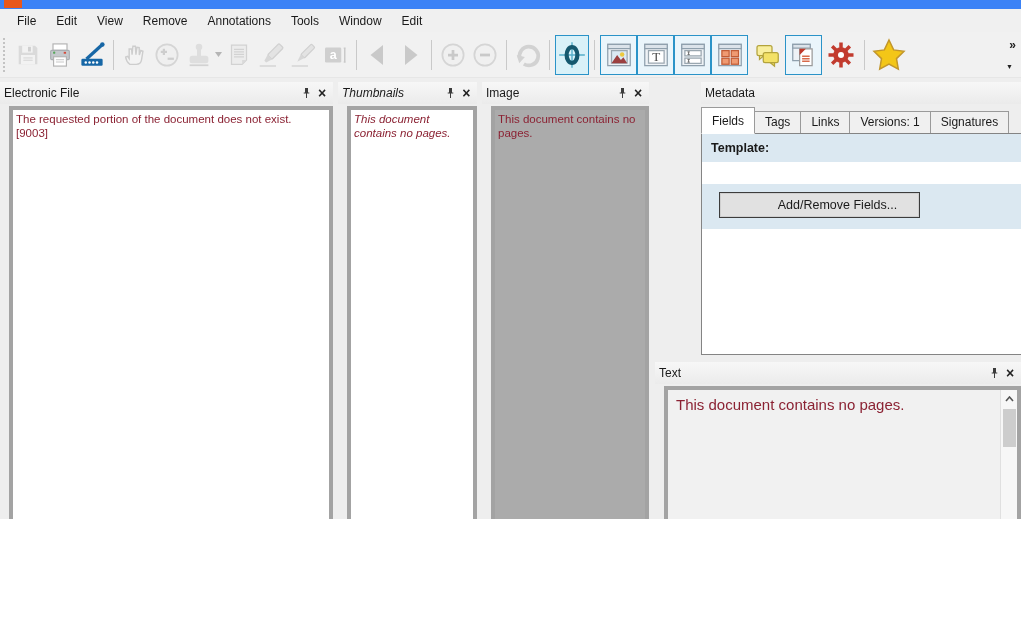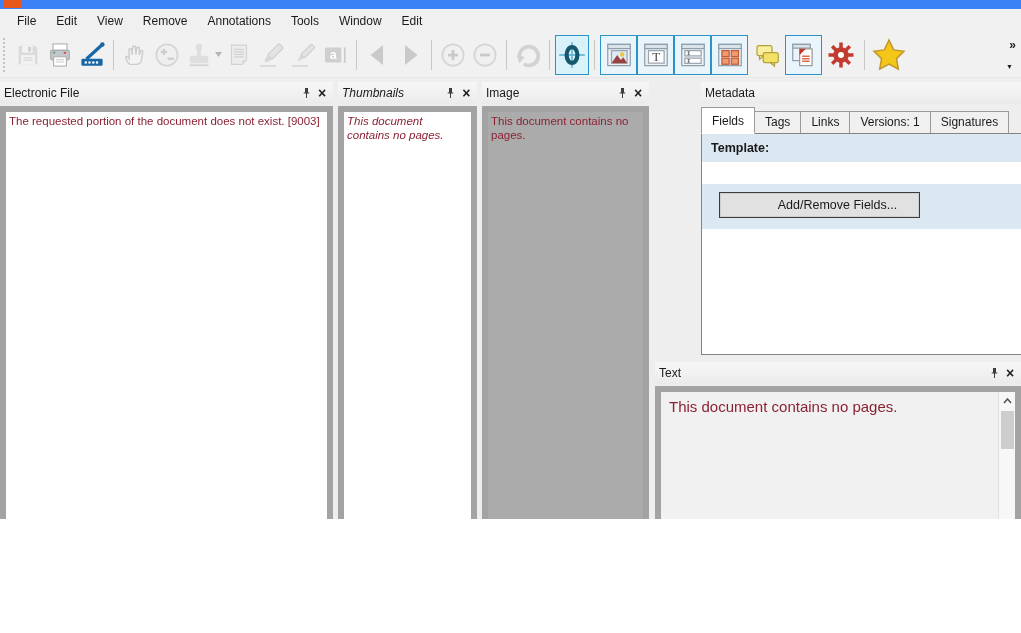--- a/index.html
+++ b/index.html
@@ -44,21 +44,21 @@
 
   .panel { position:absolute; display:flex; flex-direction:column; }
   .panel-header {
     height:22px; display:flex; align-items:center; padding:0 3px 0 4px;
     background:linear-gradient(#f7f7f7,#ebebeb); font-size:12px;
   }
   .panel-title { flex:1; white-space:nowrap; overflow:hidden; }
   .hdr-btn { width:16px; height:16px; display:flex; align-items:center; justify-content:center; }
   .close-glyph { font-size:14px; font-weight:bold; color:#222; line-height:14px; }
 
-  .panel-body { margin-top:2px; border:6px solid #a3a3a3; background:#fff; flex:1; overflow:hidden; }
+  .panel-body { margin-top:2px; border:4px solid #a3a3a3; background:#fff; flex:1; overflow:hidden;margin-left:9px; }
   .err-text { color:#8b2233; font-size:11.5px; padding:2px 3px; line-height:1.25; }
 
   #panel-image .panel-body { background:#ababab; }
 
   
   .md-tabs { display:flex; align-items:flex-end; height:28px; margin-top:2px; }
   .md-tab {
     font-size:12px; background:#f0f0f0; border:1px solid #9a9a9a; border-left:none;
     padding:3px 10px 4px 10px; height:23px; white-space:nowrap;
   }

